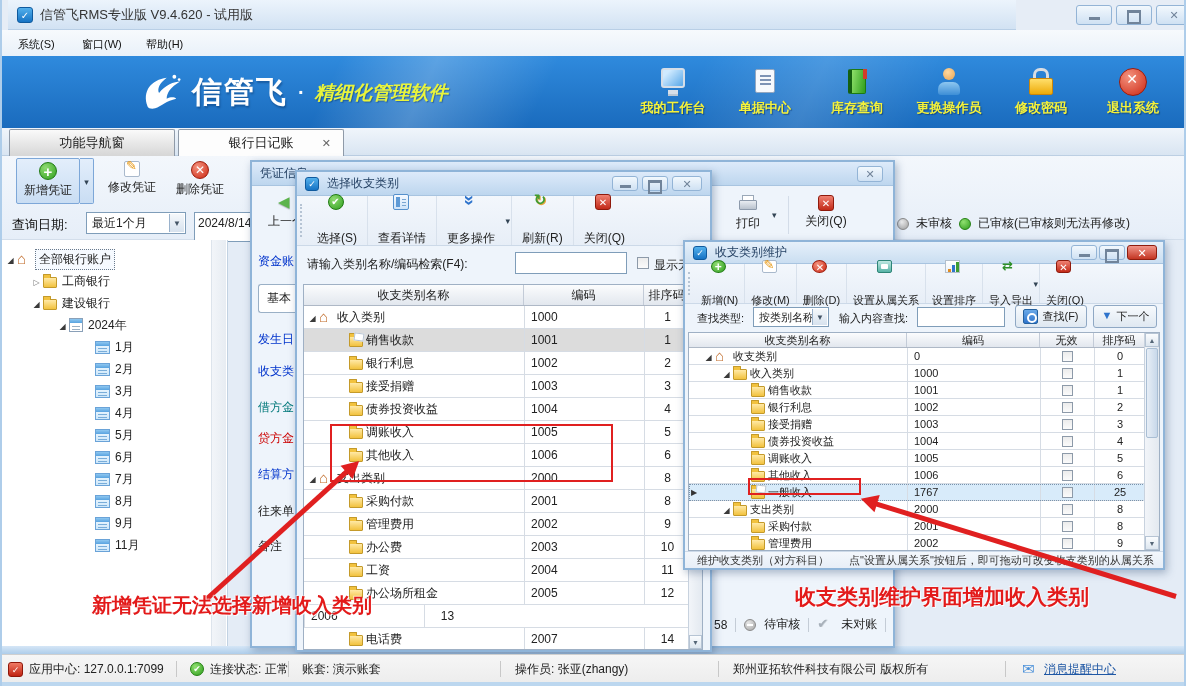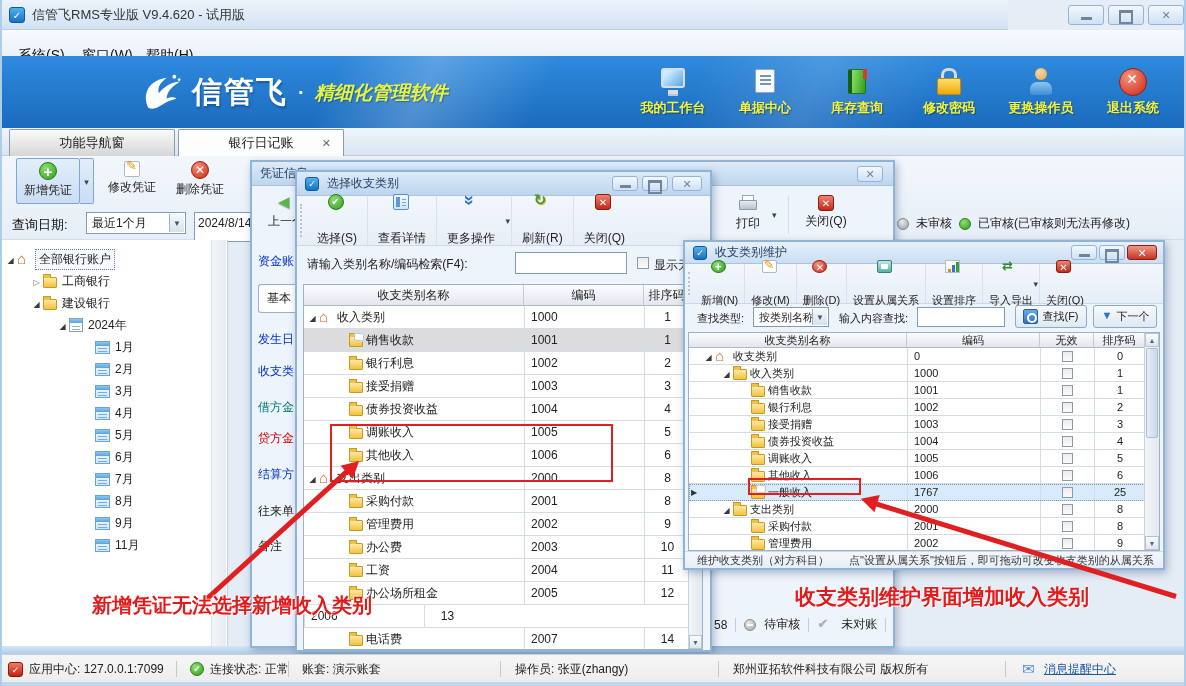--- a/index.html
+++ b/index.html
@@ -1,39 +1,39 @@
 <!DOCTYPE html>
 <html><head>
 <meta charset="utf-8">
 <style>
 *{box-sizing:border-box;margin:0;padding:0}
 html,body{width:1186px;height:686px;overflow:hidden}
 body{font-family:"Liberation Sans","DejaVu Sans",sans-serif;font-size:12px;color:#222}
 .app{position:relative;width:1186px;height:686px;background:#e6edf6;overflow:hidden}
 
 
-.titlebar{position:absolute;left:0;top:0;width:1008px;height:30px;background:linear-gradient(#ecf4fc,#d2e2f3);border-bottom:1px solid #b9cfe6}
+.titlebar{position:absolute;left:8px;top:0;width:1008px;height:30px;background:linear-gradient(#ecf4fc,#d2e2f3);border-bottom:1px solid #b9cfe6}
 .titlogo{position:absolute;left:9px;top:7px;width:16px;height:16px;border-radius:3px;background:linear-gradient(#53b0ec,#1673c4);border:1px solid #0f5a9e}
 .titlogo::after{content:"✓";position:absolute;left:0;top:0;width:100%;text-align:center;color:#fff;font-size:10px;font-weight:bold;line-height:15px}
 .tititle{position:absolute;left:32px;top:0;line-height:30px;font-size:13px;color:#333}
 .wbtn{position:absolute;background:linear-gradient(#f2f8fd,#cfe1f3);border:1px solid #93b4d6;border-radius:3px;color:#71849a;cursor:pointer}
 .wb-lg{width:36px;height:20px;top:5px}
 .wb-sm{width:26px;height:16px}
 .wb-xs{width:26px;height:15px}
 .g-min::after{content:"";display:block;width:11px;height:3px;background:currentColor;margin:11px auto 0}
 .wb-sm.g-min::after,.wb-xs.g-min::after{margin-top:8px}
 .g-max::after{content:"";display:block;width:10px;height:9px;border:2px solid currentColor;border-top-width:3px;margin:4px auto 0}
 .wb-sm.g-max::after,.wb-xs.g-max::after{margin-top:3px}
 .g-close::after{content:"✕";display:block;text-align:center;font-size:11px;font-weight:bold;line-height:18px}
 .wb-sm.g-close::after,.wb-xs.g-close::after{line-height:14px}
 .wbtn.red{background:linear-gradient(#f2968a,#c33522);border-color:#8f1d0e;color:#fff}
 
 
 .menubar{position:absolute;left:0;top:30px;width:1186px;height:26px;background:linear-gradient(#f7fafd,#e9f1f9)}
-.menuitem{position:absolute;top:0;line-height:26px;font-size:14px;padding:12px 6px;color:#111;cursor:pointer}
+.menuitem{position:absolute;top:0;line-height:26px;font-size:11px;padding:1px 6px;color:#111;cursor:pointer}
 
 
 .banner{position:absolute;left:0;top:56px;width:1186px;height:72px;
 background:linear-gradient(115deg,rgba(255,255,255,0) 28%,rgba(255,255,255,.22) 36%,rgba(255,255,255,0) 46%,rgba(255,255,255,0) 58%,rgba(255,255,255,.14) 68%,rgba(255,255,255,0) 78%),linear-gradient(#2f8add,#1a6bbd)}
 .brandwrap{position:absolute;left:138px;top:16px;display:flex;align-items:center;gap:10px}
 .brandname{font-size:30px;font-weight:bold;color:#fff;letter-spacing:2px;text-shadow:1px 2px 2px rgba(0,40,90,.4)}
 .branddot{color:#fff;font-size:20px;font-weight:bold}
 .slogan{font-size:19px;font-weight:bold;font-style:italic;color:#e9f43c;text-shadow:1px 1px 1px rgba(0,40,90,.4)}
 .hbtns{position:absolute;right:10px;top:10px;display:flex;gap:6px}
 .hbtn{width:86px;text-align:center;cursor:pointer}
@@ -242,26 +242,26 @@
       </div>
         <div class="hbtn">
         <span class="ric sz30 i-doc"></span>
         <span class="hlbl">单据中心</span>
       </div>
         <div class="hbtn">
         <span class="ric sz30 i-book"></span>
         <span class="hlbl">库存查询</span>
       </div>
         <div class="hbtn">
+        <span class="ric sz30 i-person"></span>
+        <span class="hlbl">更换操作员</span>
+      </div>
+        <div class="hbtn">
         <span class="ric sz30 i-lock"></span>
         <span class="hlbl">修改密码</span>
-      </div>
-        <div class="hbtn">
-        <span class="ric sz30 i-person"></span>
-        <span class="hlbl">更换操作员</span>
       </div>
         <div class="hbtn">
         <span class="ric sz30 i-exit"></span>
         <span class="hlbl">退出系统</span>
       </div>
       </div>
   </div>
 
   <div class="tabbar">
     <div class="tab tab-nav">功能导航窗</div>

